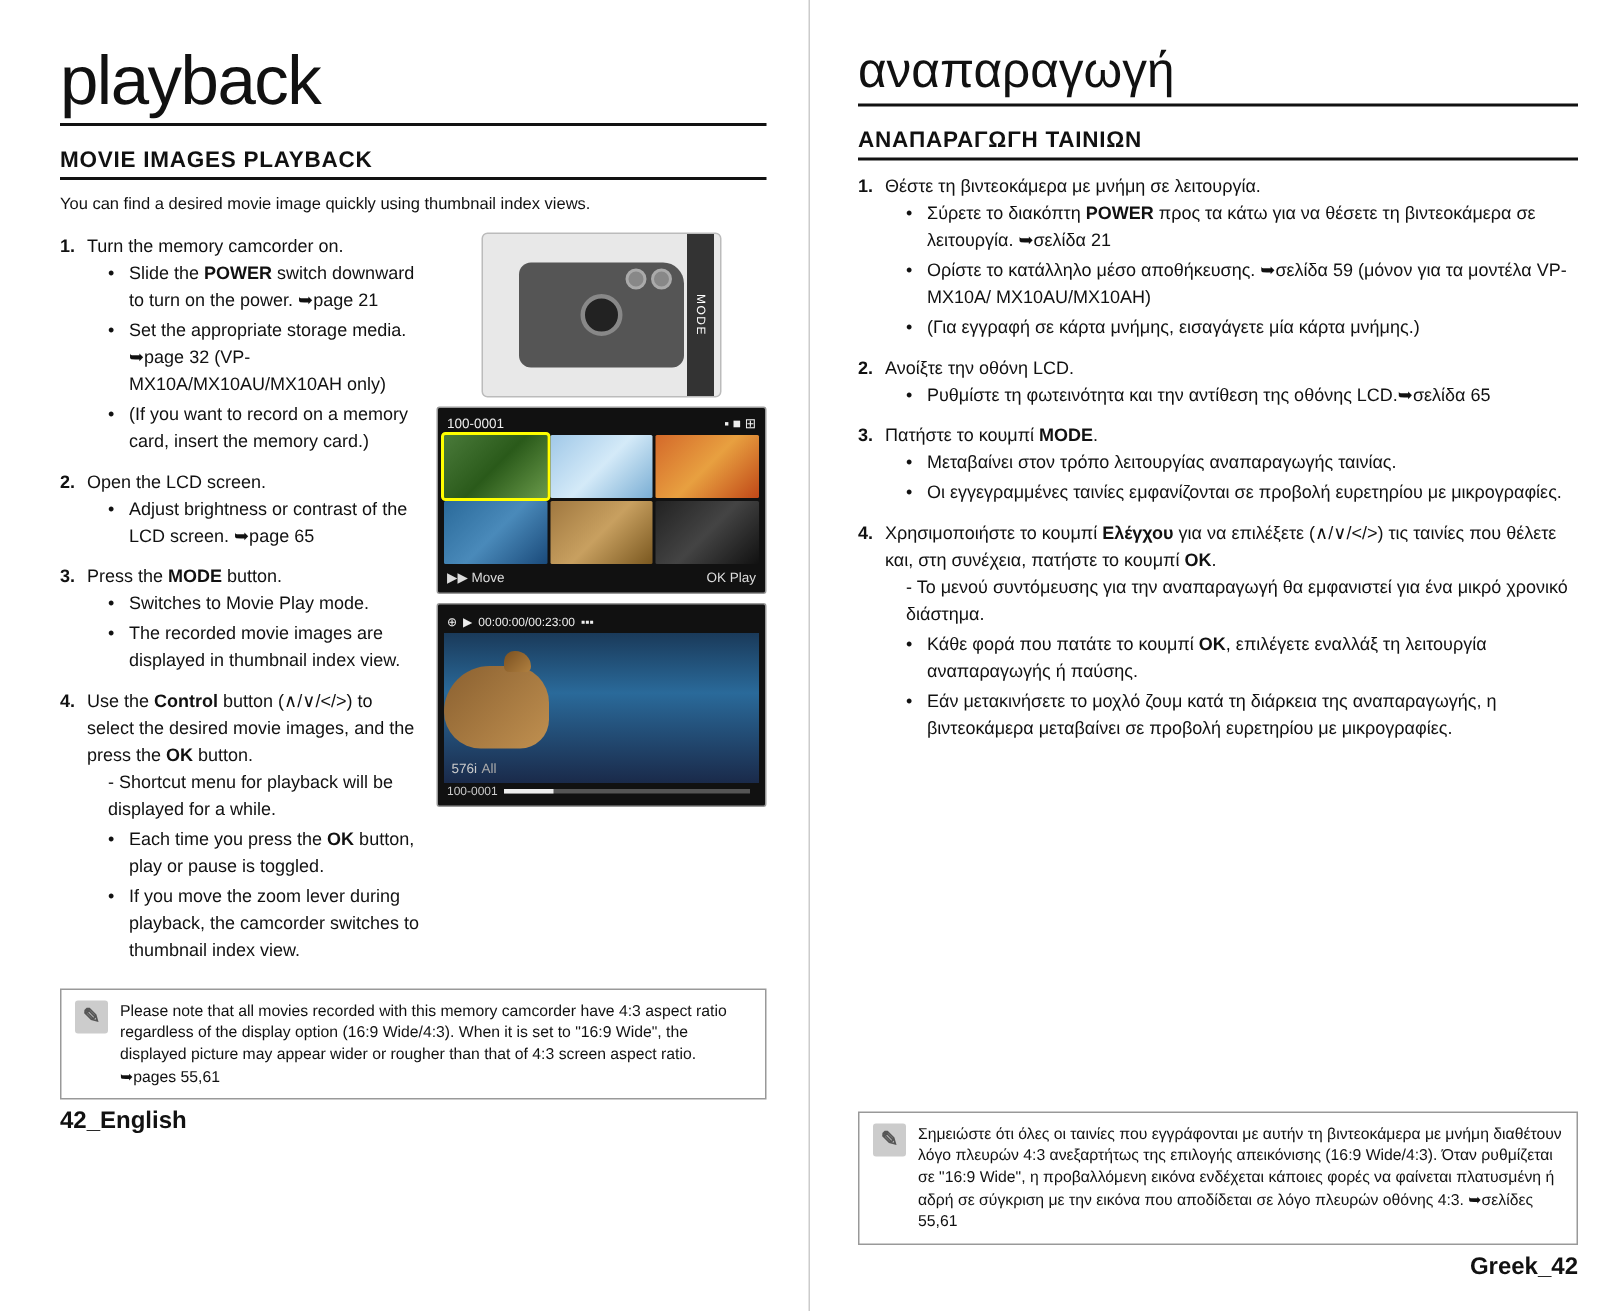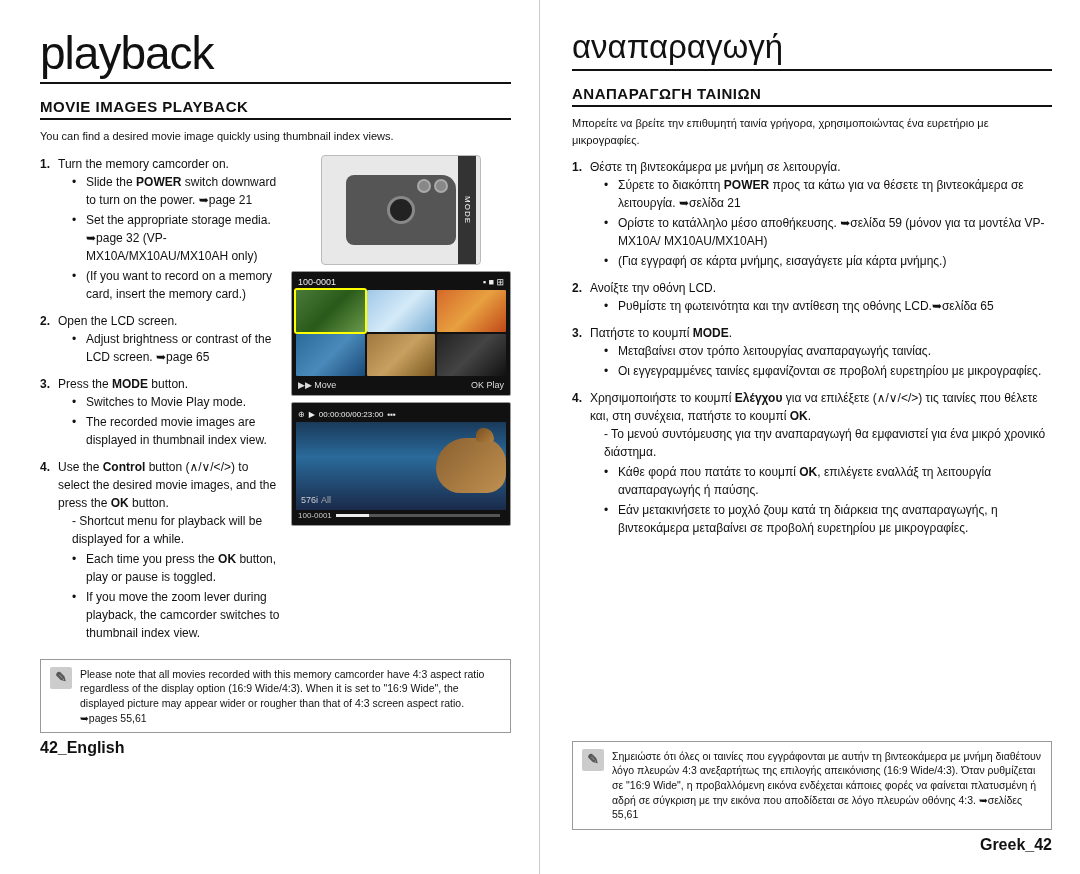--- a/index.html
+++ b/index.html
@@ -176,26 +176,26 @@
       padding: 1px 2px;
     }
     .playback-screen {
       width: 220px;
       background: #111;
       border: 1px solid #999;
       padding: 4px;
       border-radius: 2px;
     }
     .play-screen-body {
-      height: 88px;
+      height: 100px;
       background: linear-gradient(180deg, #1a3a5a 0%, #2a6a9a 40%, #1a2a4a 100%);
       position: relative;
       display: flex;
       align-items: center;
-      justify-content: flex-end;
+      justify-content: flex-start;
     }
     .play-controls-bar {
       display: flex;
       align-items: center;
       gap: 4px;
       padding: 3px 2px;
       color: #eee;
       font-size: 8px;
     }
     .play-bottom-row {
@@ -378,21 +378,20 @@
     </div>
 
     <div class="page-footer">
       <span>42_English</span>
     </div>
   </div>
 
   <div class="right-col">
     <div class="page-title-gr">αναπαραγωγή</div>
     <div class="section-heading">ΑΝΑΠΑΡΑΓΩΓΗ ΤΑΙΝΙΩΝ</div>
-    <div class="intro-text">Μπορείτε να βρείτε την επιθυμητή ταινία γρήγορα, χρησιμοποιώντας ένα ευρετήριο με μικρογραφίες.</div>
 
     <div class="steps">
 
       <div class="step">
         <span class="step-num">1.</span>
         <div class="step-content">
           <span>Θέστε τη βιντεοκάμερα με μνήμη σε λειτουργία.</span>
           <div class="sub-bullet">
             <span class="bullet-dot">•</span>
             <span>Σύρετε το διακόπτη <span class="bold">POWER</span> προς τα κάτω για να θέσετε τη βιντεοκάμερα σε λειτουργία. ➥σελίδα 21</span>

